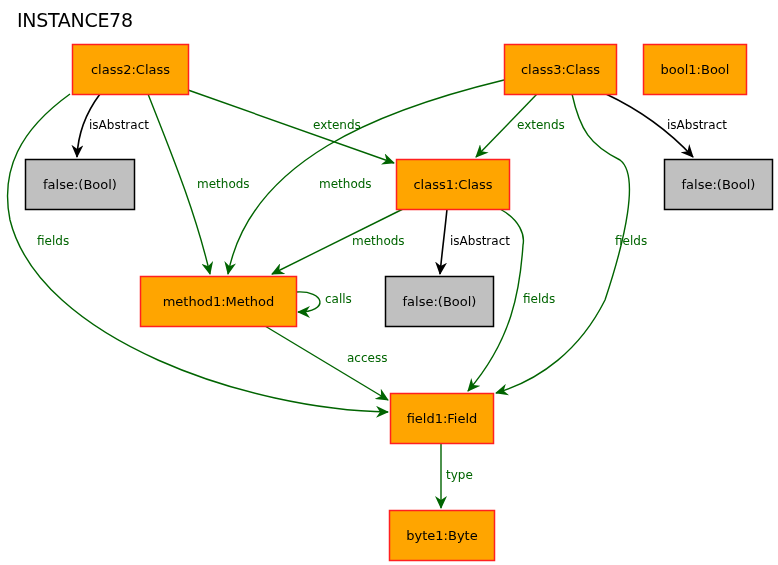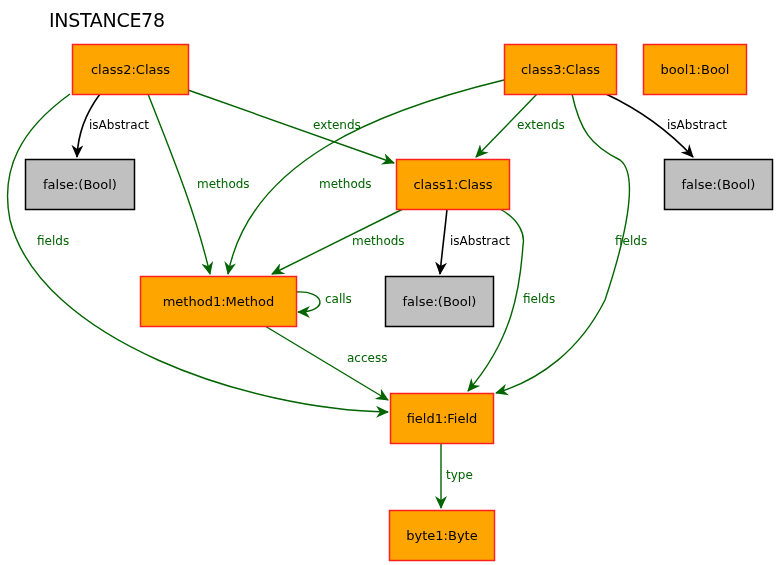--- a/index.html
+++ b/index.html
@@ -1,19 +1,19 @@
 <!DOCTYPE html>
 <html><head>
 <meta charset="utf-8">
 <style>
   html, body { margin: 0; padding: 0; background: #ffffff; }
   body { width: 778px; height: 565px; position: relative; overflow: hidden;
          font-family: "DejaVu Sans", sans-serif; }
   #title { position: absolute; left: 17px; top: 9px; font-size: 19px; color: #000;
-           font-family: "DejaVu Sans", sans-serif; letter-spacing: -0.3px; margin-left: 32px; }
+           font-family: "DejaVu Sans", sans-serif; letter-spacing: -0.3px; }
   svg { position: absolute; left: 0; top: 0; }
   .node-label { font-family: "DejaVu Sans", sans-serif; font-size: 13px; fill: #000; }
   .edge-label { font-family: "DejaVu Sans", sans-serif; font-size: 12px; }
 </style>
 </head>
 <body>
 
 <div id="title">INSTANCE78</div>
 
 <svg id="diagram" width="778" height="565" viewBox="0 0 778 565" xmlns="http://www.w3.org/2000/svg">

